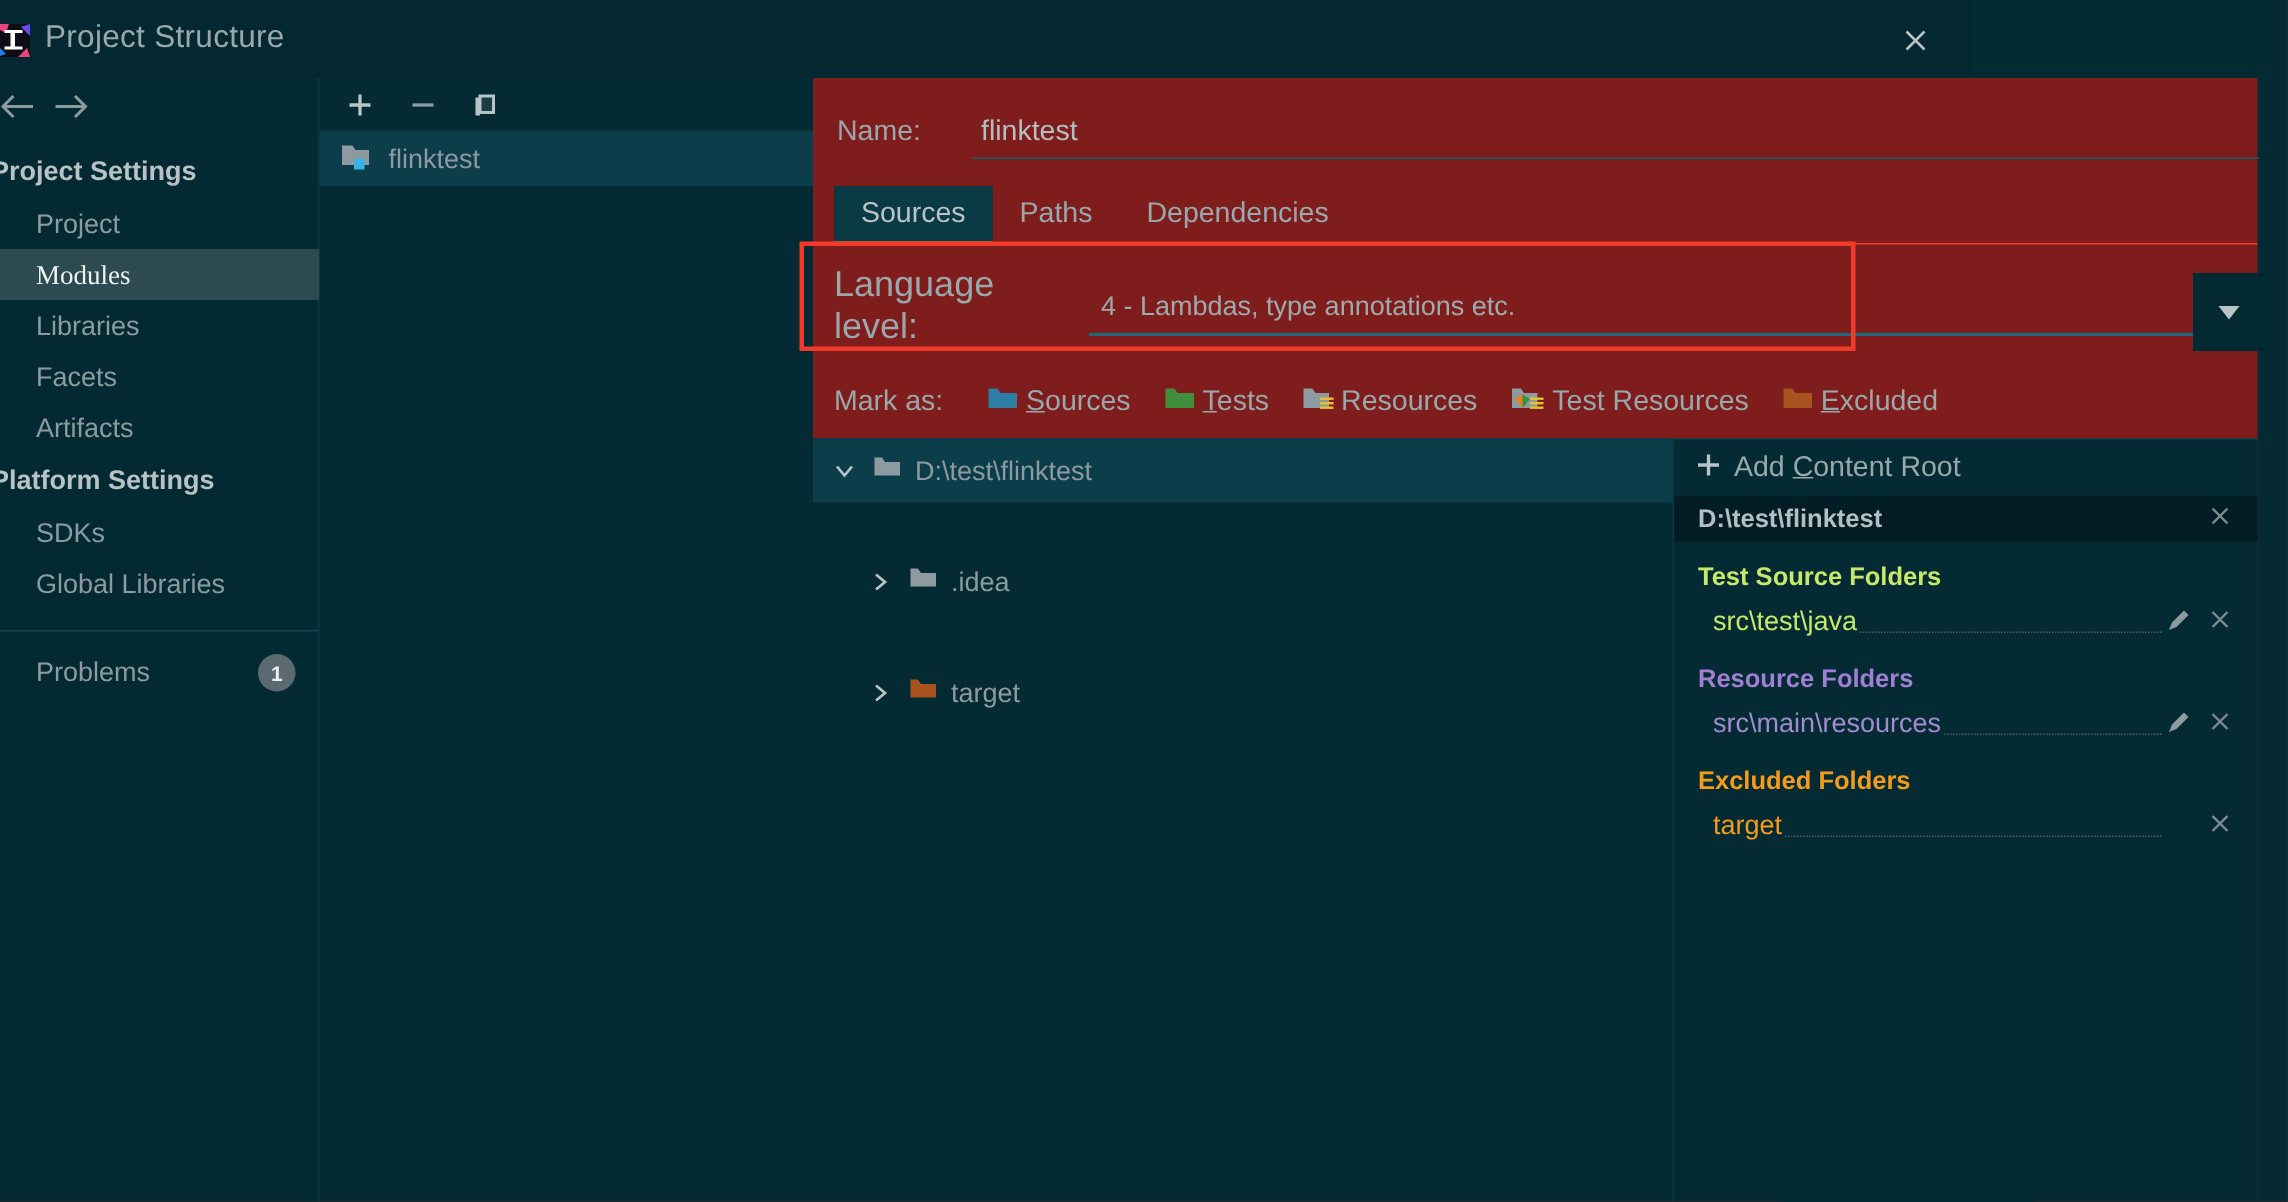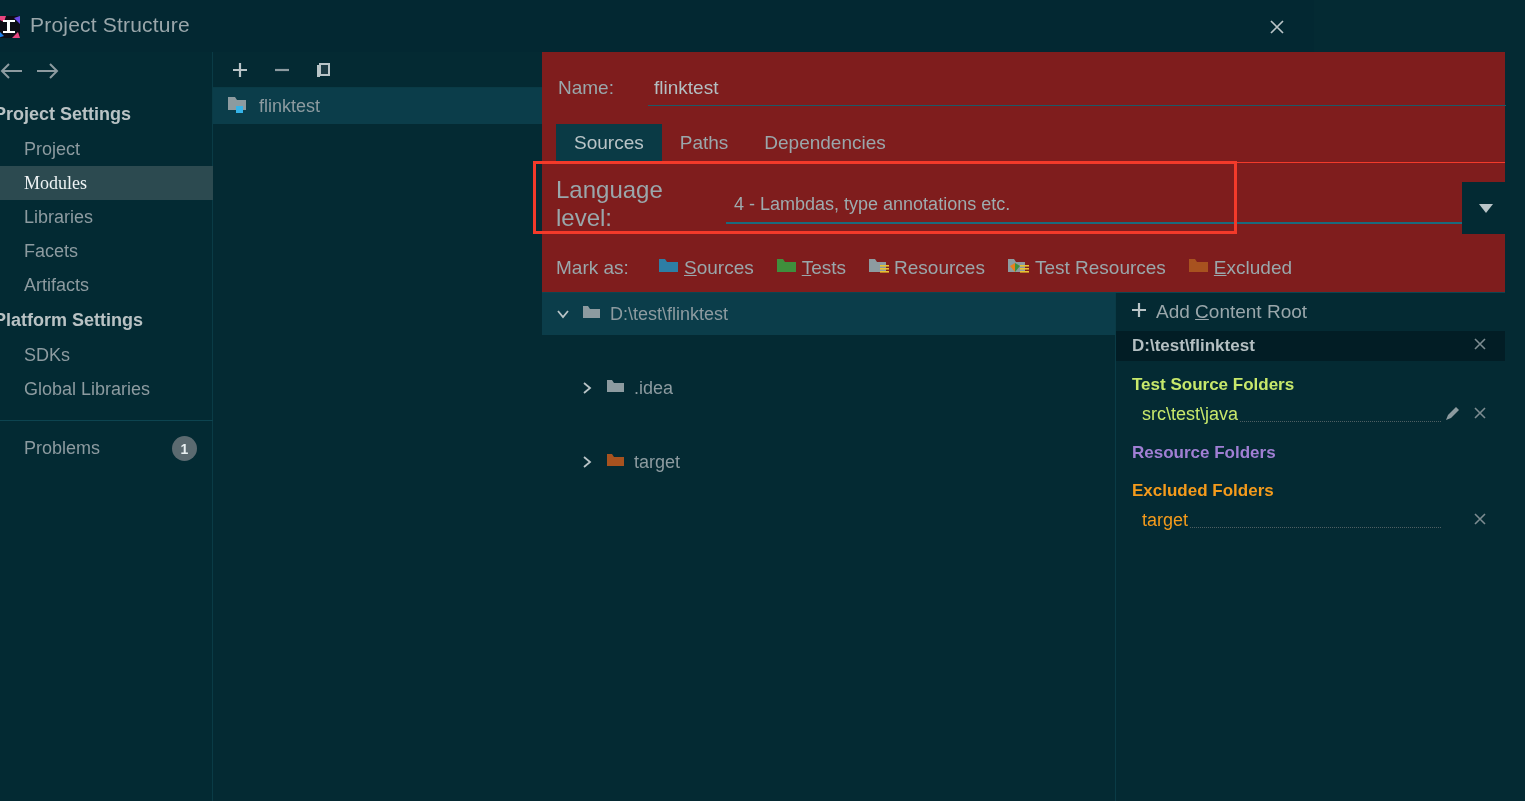--- a/index.html
+++ b/index.html
@@ -503,20 +503,34 @@
             </svg>
           </span>
           <span class="rowx">
             <svg class="xico" viewBox="0 0 18 18">
               <path d="M4 4 L14 14 M14 4 L4 14" stroke="#7d8c91" stroke-width="1.6" fill="none"></path>
             </svg>
           </span>
         </div>
 
         <div class="sect-title" style="color:#a07fd4">Resource Folders</div>
+        <div class="sect-row">
+          <span class="path" style="color:#a38bd0">src\main\resources</span>
+          <span class="dots"></span>
+          <span class="pencil">
+            <svg width="18" height="18" viewBox="0 0 18 18">
+              <path d="M3 15 L5 10 L13 2 L16 5 L8 13 Z" fill="#8d9ba0"></path>
+            </svg>
+          </span>
+          <span class="rowx">
+            <svg class="xico" viewBox="0 0 18 18">
+              <path d="M4 4 L14 14 M14 4 L4 14" stroke="#7d8c91" stroke-width="1.6" fill="none"></path>
+            </svg>
+          </span>
+        </div>
 
         <div class="sect-title" style="color:#f59b1c">Excluded Folders</div>
         <div class="sect-row">
           <span class="path" style="color:#f59b1c">target</span>
           <span class="dots"></span>
           <span class="rowx">
             <svg class="xico" viewBox="0 0 18 18">
               <path d="M4 4 L14 14 M14 4 L4 14" stroke="#7d8c91" stroke-width="1.6" fill="none"></path>
             </svg>
           </span>

